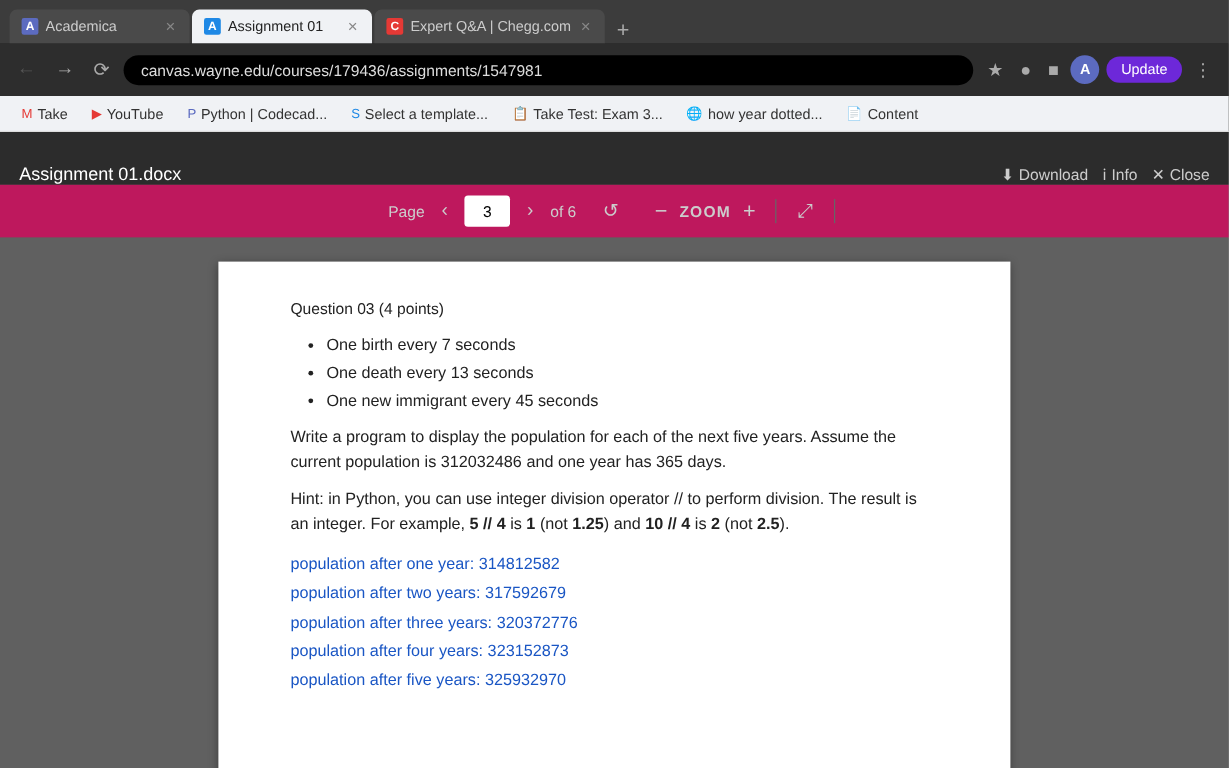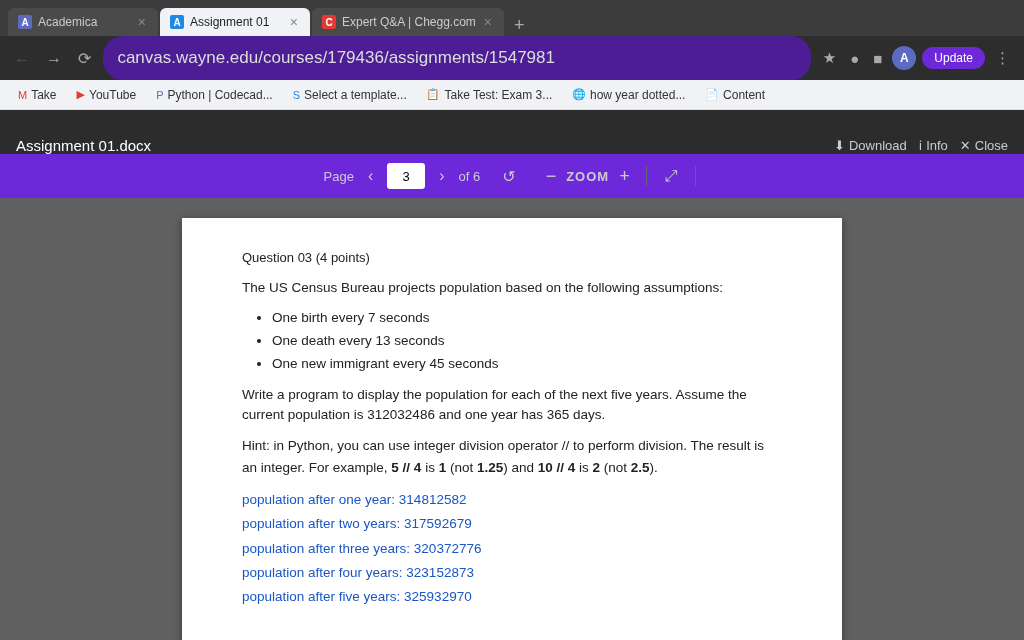--- a/index.html
+++ b/index.html
@@ -62,27 +62,27 @@
       color: #aaa;
       font-size: 16px;
       cursor: pointer;
       padding: 2px 4px;
       background: none;
       border: none;
     }
     .nav-btn.disabled { color: #555; }
     .address-input {
       flex: 1;
-      background: #4c1d95;
+      background: #000000;
       border: none;
       border-radius: 20px;
       padding: 5px 14px;
       color: #ddd;
-      font-size: 17px;
-      height: 44px;
+      font-size: 13px;
+      height: 25px;
     }
     .browser-actions {
       display: flex;
       align-items: center;
       gap: 6px;
     }
     .browser-icon-btn {
       color: #aaa;
       font-size: 15px;
       cursor: pointer;
@@ -164,21 +164,21 @@
       display: flex;
       align-items: center;
       gap: 4px;
     }
 
     
     .doc-toolbar {
       display: flex;
       align-items: center;
       justify-content: center;
-      background: #6d28d9;
+      background: #be185d;
       padding: 6px 16px;
       height: 44px;
       gap: 8px;
     }
     .page-label { color: #ccc; font-size: 13px; }
     .page-nav-btn {
       background: none;
       border: none;
       color: #ccc;
       font-size: 16px;
@@ -370,21 +370,20 @@
     <div class="toolbar-separator"></div>
     <button class="fullscreen-btn">⤢</button>
     <div class="toolbar-separator"></div>
   </div>
 
   <div class="doc-content-area">
     <div class="doc-page">
       <div class="doc-text">
 
         <p class="question-title">Question 03 (4 points)</p>
-        <p>The US Census Bureau projects population based on the following assumptions:</p>
         <ul>
           <li>One birth every 7 seconds</li>
           <li>One death every 13 seconds</li>
           <li>One new immigrant every 45 seconds</li>
         </ul>
         <p>Write a program to display the population for each of the next five years. Assume the current population is 312032486 and one year has 365 days.</p>
         <p class="hint-text">
           Hint: in Python, you can use integer division operator // to perform division. The result is an integer. For example, <span style="font-weight:bold">5 // 4</span> is <span style="font-weight:bold">1</span> (not <span style="font-weight:bold">1.25</span>) and <span style="font-weight:bold">10 // 4</span> is <span style="font-weight:bold">2</span> (not <span style="font-weight:bold">2.5</span>).
         </p>
 

